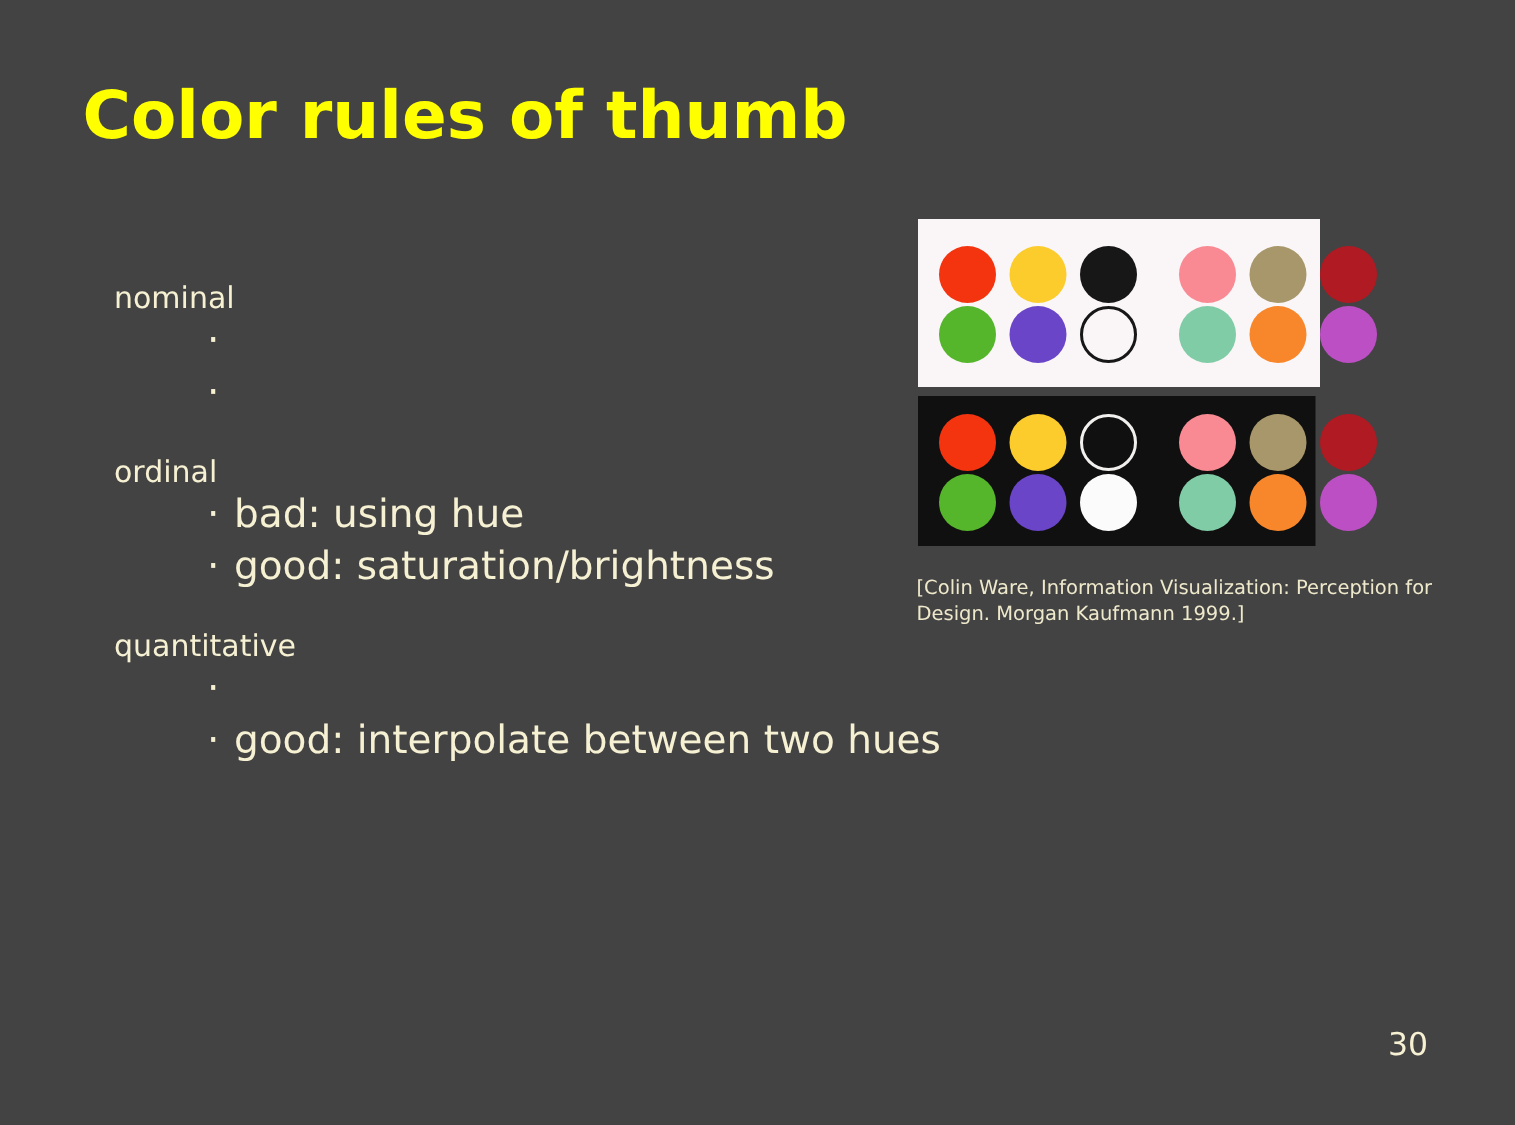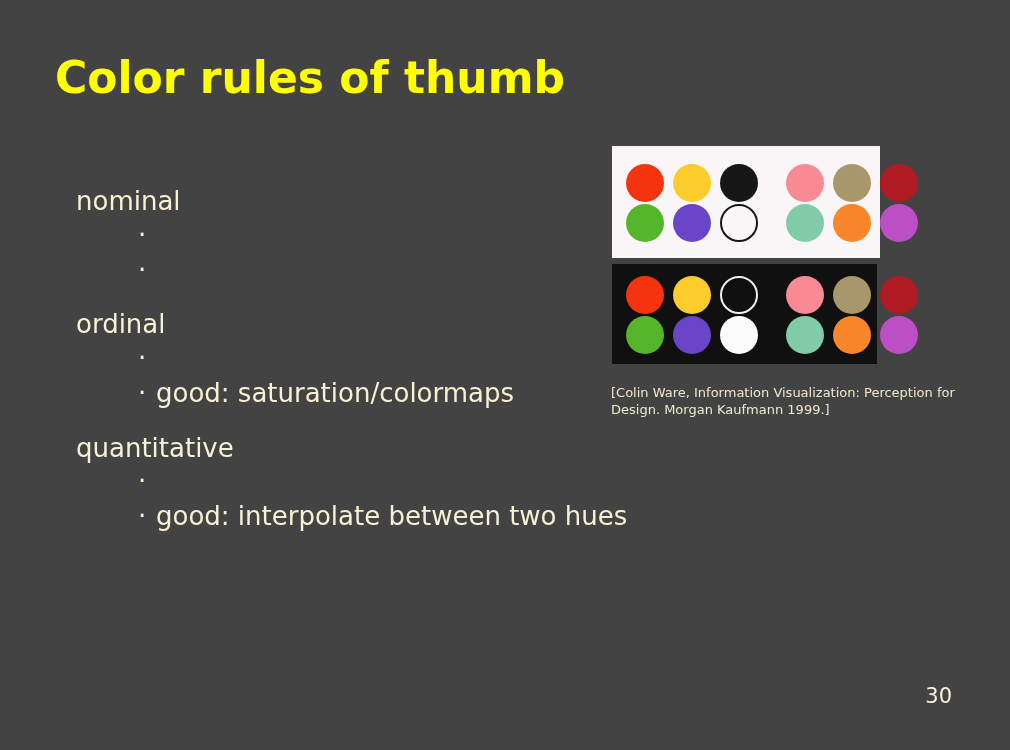--- a/index.html
+++ b/index.html
@@ -37,21 +37,21 @@
   
   .body-list {
     position: absolute;
     left: 76px;
     top: 186px;
     width: 520px;
   }
   .group { margin-bottom: 22px; }
   .group:last-child { margin-bottom: 12px; }
   .group-head {
-    font-size: 26px;
+    font-size: 20px;
     color: #f7f1d4;
     line-height: 1.22;
     white-space: nowrap;
   }
   .sub {
     font-size: 26px;
     color: #f7f1d4;
     line-height: 1.34;
     margin-left: 62px;
     white-space: nowrap;
@@ -149,24 +149,25 @@
       </div>
       <div class="sub">
         <span class="dot">·</span>
       </div>
     </div>
 
     <div class="group">
       <div class="group-head">ordinal</div>
       <div class="sub">
         <span class="dot">·</span>
-      </div>
-      <div class="sub">
-        <span class="dot">·</span>
-        <span>good: saturation/colormaps</span>
+        <span>bad: using hue</span>
+      </div>
+      <div class="sub">
+        <span class="dot">·</span>
+        <span>good: saturation/brightness</span>
       </div>
     </div>
 
     <div class="group">
       <div class="group-head">quantitative</div>
       <div class="sub">
         <span class="dot">·</span>
       </div>
       <div class="sub">
         <span class="dot">·</span>

